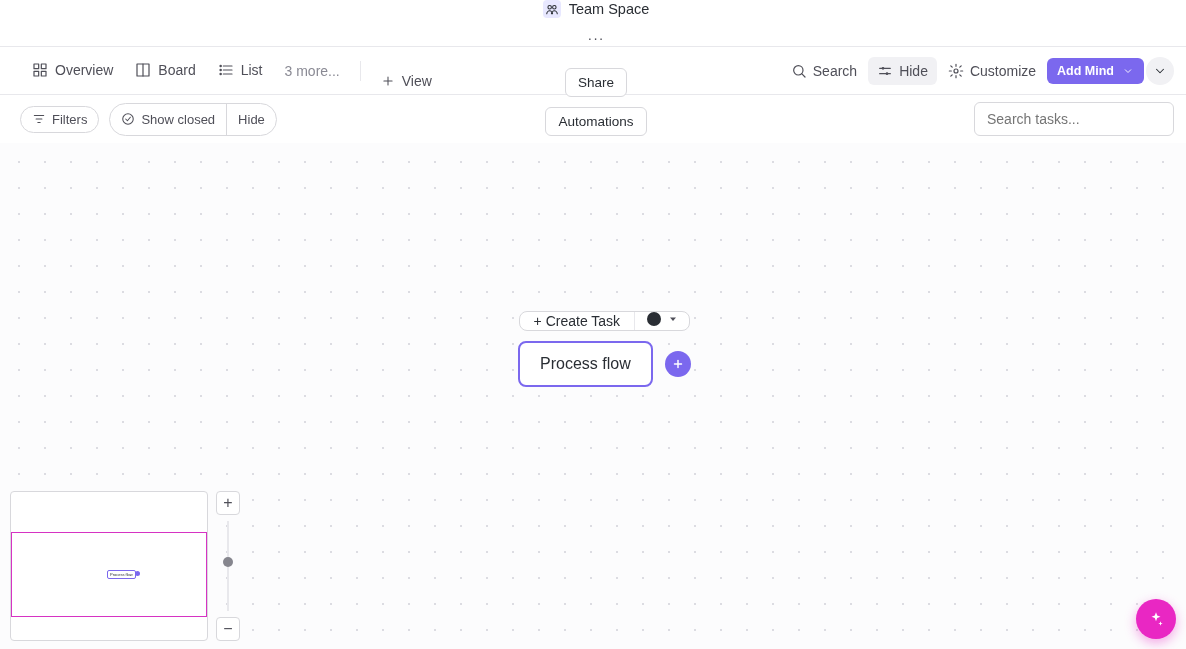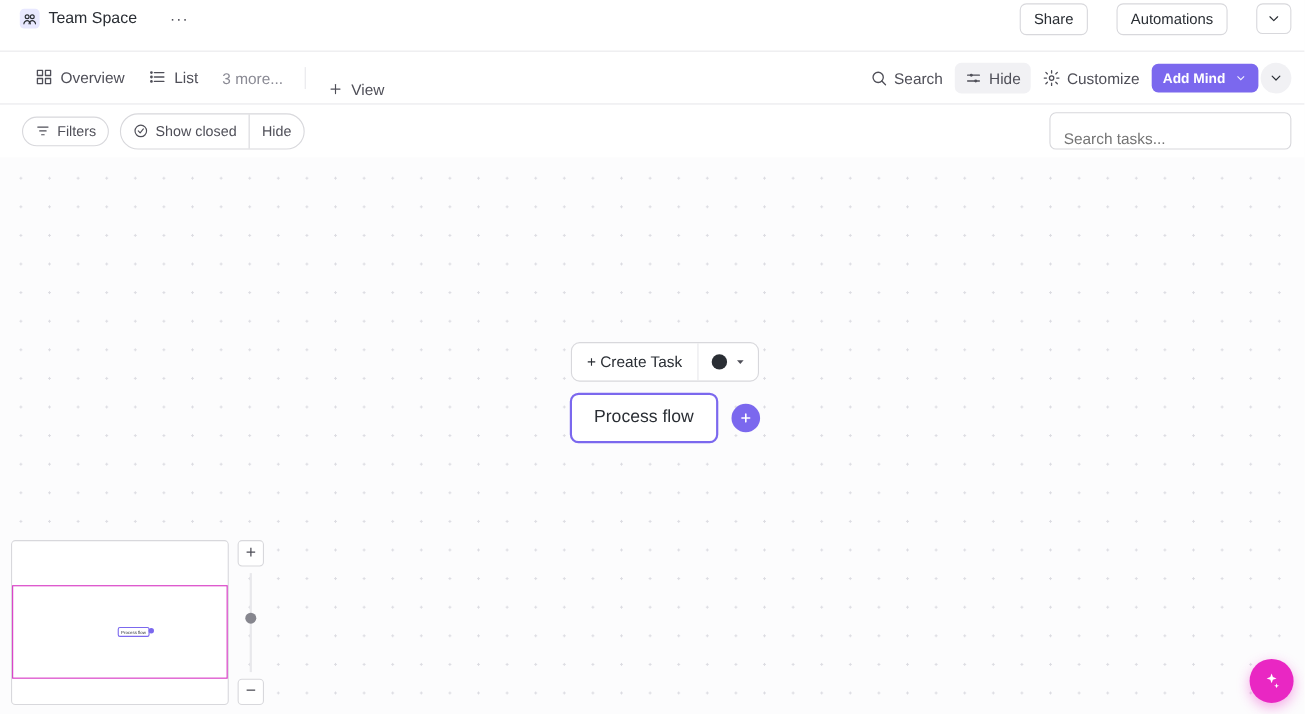--- a/index.html
+++ b/index.html
@@ -18,21 +18,22 @@
   body {
     margin: 0; background: var(--white);
     font-family: -apple-system, BlinkMacSystemFont, "Segoe UI", Helvetica, Arial, sans-serif;
     color: var(--gray-900); font-size: 14px;
     width: 1186px; height: 649px; overflow: hidden; position: relative;
   }
   
   .header {
     height: 47px; display: flex; align-items: center;
     padding: 0 12px 12px 18px; border-bottom: 1px solid var(--gray-200);
-    gap: 26px;
+    gap: 10px;
+    flex-direction: column;
   }
   .space-title { display: flex; align-items: center; gap: 8px; font-weight: 500; font-size: 14.5px; }
   .space-icon {
     width: 18px; height: 18px; border-radius: 4px; background: #e8e8ff;
     display: flex; align-items: center; justify-content: center; font-size: 10px;
   }
   .dots { color: var(--gray-700); letter-spacing: 1px; cursor: pointer; padding: 2px 4px; }
   .spacer { flex: 1; }
   .btn {
     border: 1px solid var(--gray-300); border-radius: 6px; background: var(--white);
@@ -81,41 +82,41 @@
     color: var(--gray-700); cursor: pointer;
   }
   .chip-toggle { border: 1px solid var(--gray-300); border-radius: 999px; display: inline-flex; align-items: center; }
   .chip-toggle > span {
     padding: 8px 11px; display: inline-flex; align-items: center; gap: 6px;
     font-size: 13px; color: var(--gray-700); cursor: pointer;
   }
   .chip-toggle > span:first-child { border-right: 1px solid var(--gray-300); }
   .search-box {
     margin-left: auto; border: 1px solid var(--gray-300); border-radius: 6px;
-    width: 220px; height: 34px; display: flex; align-items: flex-end; padding: 0 10px;
+    width: 200px; height: 34px; display: flex; align-items: center; padding: 0 10px;
   }
   .search-box input {
     border: none; outline: none; width: 100%; font-size: 14px; color: var(--gray-700);
     background: transparent;
   }
   
   .canvas {
     position: absolute; left: 0; right: 0; top: 143px; bottom: 0;
     background-color: #fcfcfd;
     background-image: radial-gradient(circle, #dcdce2 1px, transparent 1px);
     background-size: 26px 26px;
     background-position: 6px 6px;
   }
   .node-group {
     position: absolute; left: 518px; top: 168px;
     display: flex; flex-direction: column; align-items: center; gap: 10px;
   }
   .create-pill {
     background: #fff; border: 1px solid var(--gray-300); border-radius: 8px;
-    height: 36px; display: flex; align-items: center;
+    height: 20px; display: flex; align-items: flex-start;
   }
   .create-pill .create-label {
     padding: 0 14px; font-size: 14px; font-weight: 500; color: var(--gray-900);
     height: 100%; display: flex; align-items: center; cursor: pointer;
   }
   .create-pill .status-sep { width: 1px; height: 100%; background: var(--gray-200); }
   .create-pill .status-select {
     padding: 0 10px 0 12px; display: flex; align-items: center; gap: 6px; cursor: pointer;
   }
   .status-dot { width: 14px; height: 14px; border-radius: 50%; background: #2a2e34; }
@@ -201,20 +202,27 @@
 
 <div class="tabs-row">
   <div class="tab">
     <svg class="ico" viewBox="0 0 24 24">
         <rect x="3" y="3" width="7" height="7"></rect>
         <rect x="14" y="3" width="7" height="7"></rect>
         <rect x="3" y="14" width="7" height="7"></rect>
         <rect x="14" y="14" width="7" height="7"></rect>
       </svg>
     <span>Overview</span>
+  </div>
+  <div class="tab">
+    <svg class="ico" viewBox="0 0 24 24">
+        <rect x="3" y="3" width="18" height="18"></rect>
+        <line x1="12" y1="3" x2="12" y2="21"></line>
+      </svg>
+    <span>Board</span>
   </div>
   <div class="tab">
     <svg class="ico" viewBox="0 0 24 24">
         <line x1="8" y1="6" x2="21" y2="6"></line>
         <line x1="8" y1="12" x2="21" y2="12"></line>
         <line x1="8" y1="18" x2="21" y2="18"></line>
         <circle cx="4" cy="6" r="1"></circle>
         <circle cx="4" cy="12" r="1"></circle>
         <circle cx="4" cy="18" r="1"></circle>
       </svg>

